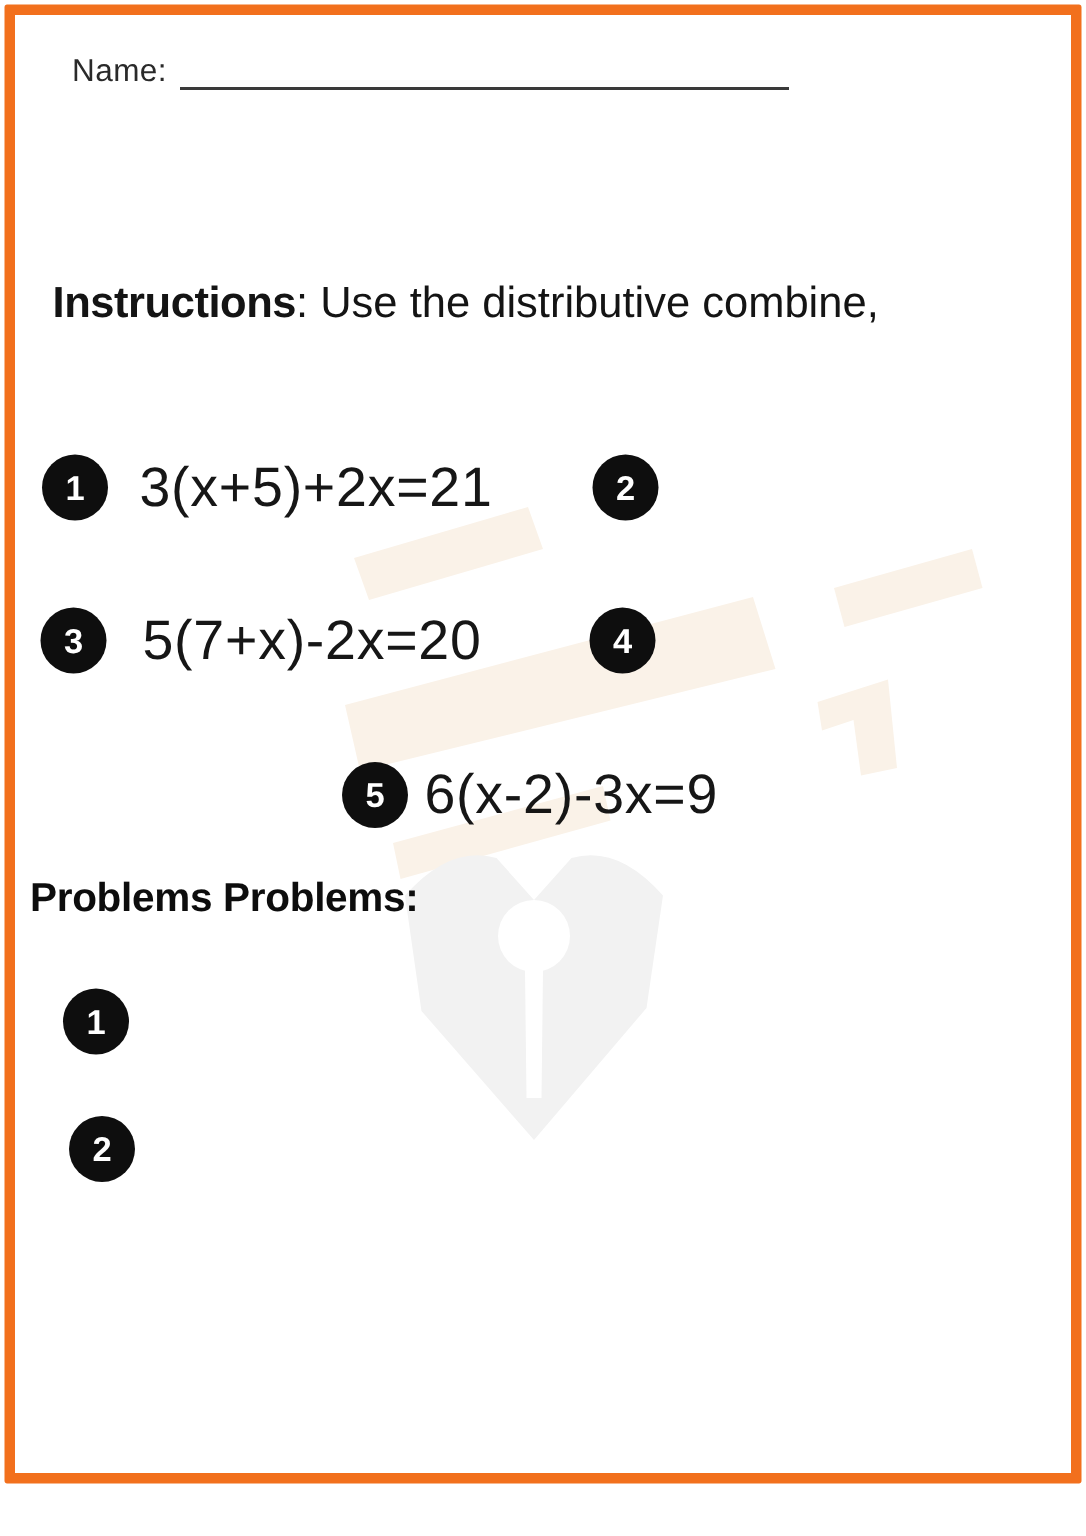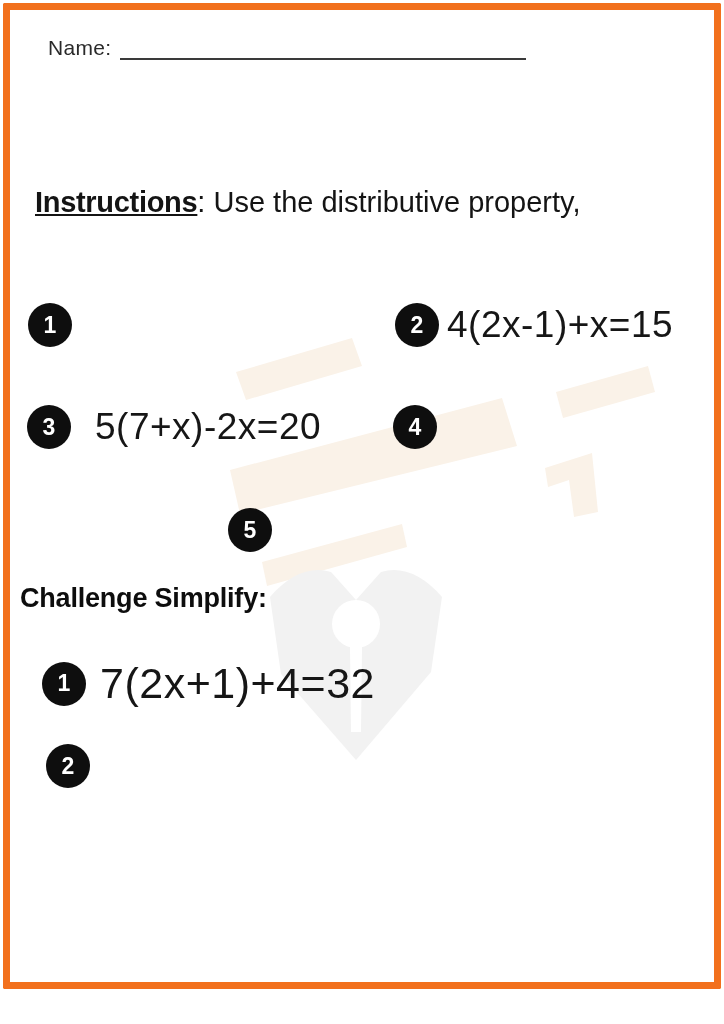--- a/index.html
+++ b/index.html
@@ -26,21 +26,21 @@
   .name-label{font-size:21px;color:#2a2a2a;letter-spacing:.3px;}
   .name-line{flex:1;margin-left:9px;height:21px;border-bottom:2px solid #3a3a3a;}
 
   .title{
     position:absolute;top:96px;left:0;width:100%;text-align:center;
     font-family:"DejaVu Sans", sans-serif;font-weight:bold;
     font-size:43px;letter-spacing:-1px;color:#0b0b0b;
   }
 
   .instructions{position:absolute;left:35px;top:180px;width:660px;font-size:29px;line-height:44px;color:#141414;}
-  .instructions b{font-weight:bold;letter-spacing:-.3px;text-decoration:underline;}
+  .instructions b{font-weight:bold;letter-spacing:-.3px;}
 
   .problem{position:absolute;display:flex;align-items:center;}
   .badge{
     width:44px;height:44px;border-radius:50%;background:var(--badge-black);
     color:#fff;display:flex;align-items:center;justify-content:center;
     font-size:23px;font-weight:bold;flex:0 0 44px;
   }
   .equation{font-size:37px;color:var(--text-black);letter-spacing:.5px;white-space:nowrap;}
   .challenge .equation{font-size:43px;}
 
@@ -80,49 +80,49 @@
   <div class="frame"></div>
 
   <div class="content">
 
     <div class="name-row">
       <span class="name-label">Name:</span>
       <div class="name-line"></div>
     </div>
 
 
-    <p class="instructions"><b>Instructions</b><span>: Use the distributive property,</span><br></p>
+    <p class="instructions"><b>Instructions</b><span>: Use the distributive combine,</span><br></p>
 
     <div class="problem p1">
       <span class="badge">1</span>
+      <span class="equation">3(x+5)+2x=21</span>
     </div>
 
     <div class="problem p2">
       <span class="badge">2</span>
-      <span class="equation">4(2x-1)+x=15</span>
     </div>
 
     <div class="problem p3">
       <span class="badge">3</span>
       <span class="equation">5(7+x)-2x=20</span>
     </div>
 
     <div class="problem p4">
       <span class="badge">4</span>
     </div>
 
     <div class="problem p5">
       <span class="badge">5</span>
+      <span class="equation">6(x-2)-3x=9</span>
     </div>
 
-    <h2 class="challenge-heading">Challenge Simplify:</h2>
+    <h2 class="challenge-heading">Problems Problems:</h2>
 
     <div class="problem challenge c1">
       <span class="badge">1</span>
-      <span class="equation">7(2x+1)+4=32</span>
     </div>
 
     <div class="problem challenge c2">
       <span class="badge">2</span>
     </div>
 
   </div>
 </div>
 
 </body></html>

